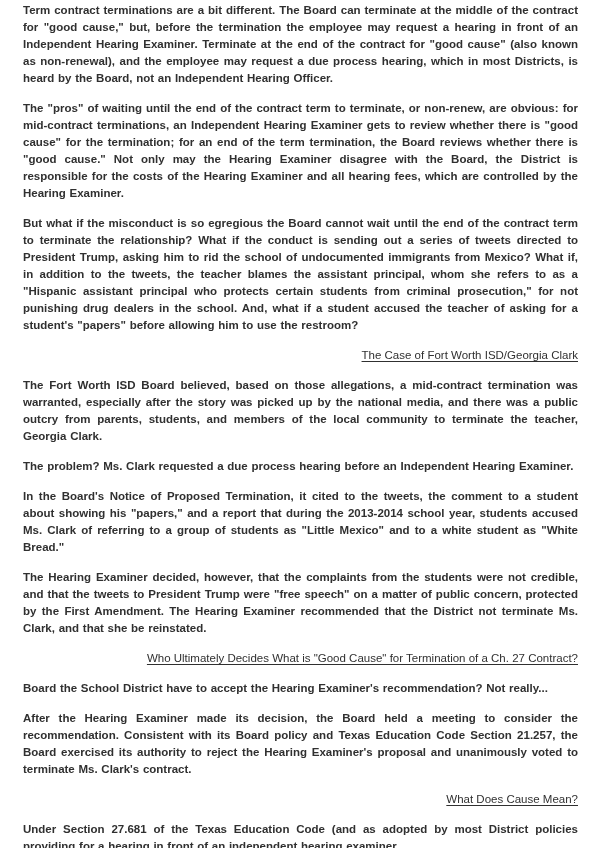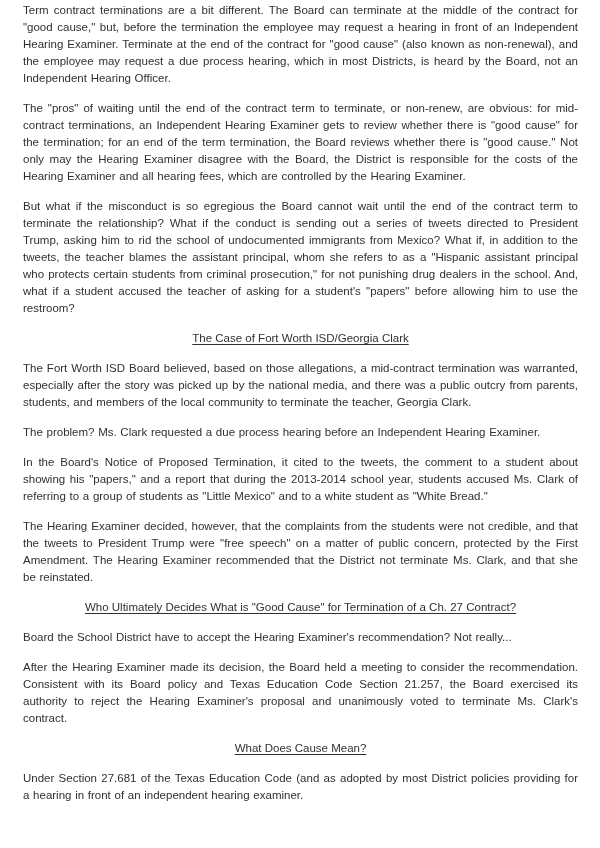--- a/index.html
+++ b/index.html
@@ -21,24 +21,25 @@
     width: 600px;
     min-height: 848px;
     padding: 2px 22px 0 23px;
     background: #ffffff;
   }
   .para {
     margin: 0 0 13px 0;
     text-align: justify;
     text-justify: inter-word;
     word-spacing: 0.5px;
+    font-weight: bold;
   }
   .heading {
     margin: 0 0 13px 0;
-    text-align: center;
+    text-align: right;
     text-decoration: underline;
     text-underline-offset: 2px;
   }
 </style>
 </head>
 <body>
 
 <div class="page">
   <p class="para">Term contract terminations are a bit different. The Board can terminate at the middle of the contract for "good cause," but, before the termination the employee may request a hearing in front of an Independent Hearing Examiner. Terminate at the end of the contract for "good cause" (also known as non-renewal), and the employee may request a due process hearing, which in most Districts, is heard by the Board, not an Independent Hearing Officer.</p>
   <p class="para">The "pros" of waiting until the end of the contract term to terminate, or non-renew, are obvious:  for mid-contract terminations, an Independent Hearing Examiner gets to review whether there is "good cause" for the termination; for an end of the term termination, the Board reviews whether there is "good cause." Not only may the Hearing Examiner disagree with the Board, the District is responsible for the costs of the Hearing Examiner and all hearing fees, which are controlled by the Hearing Examiner.</p>

